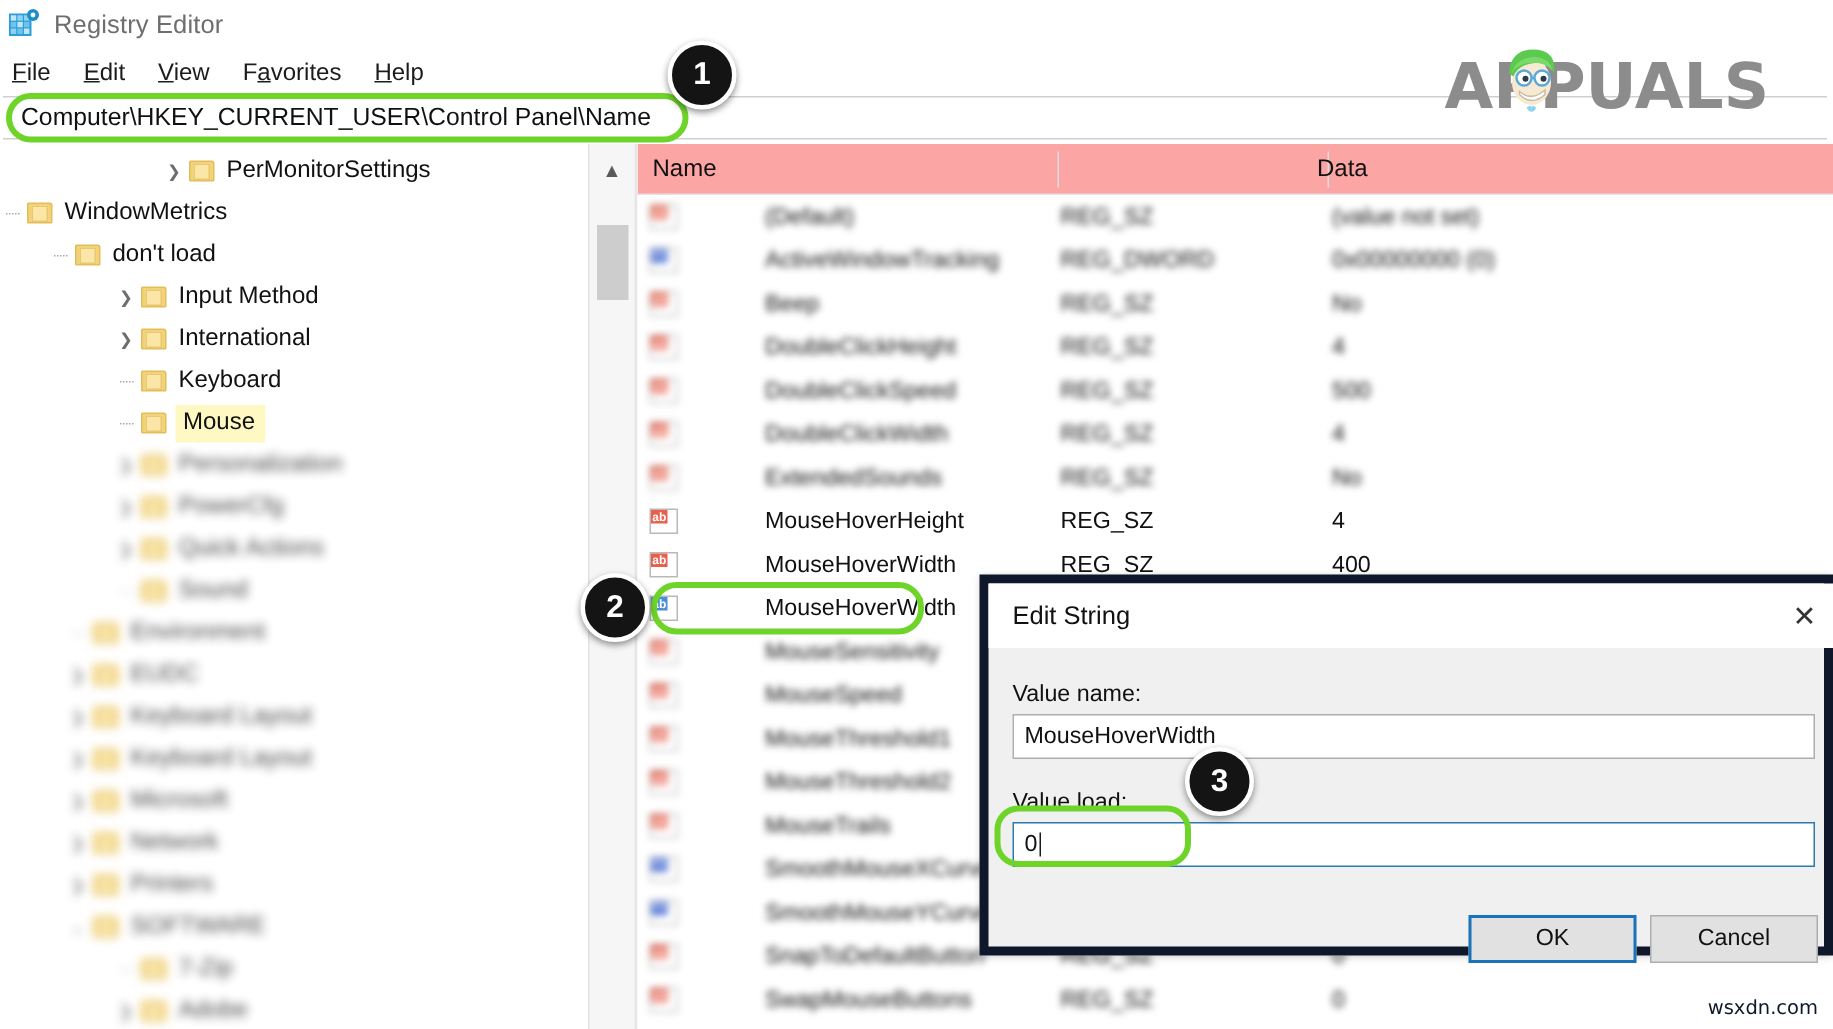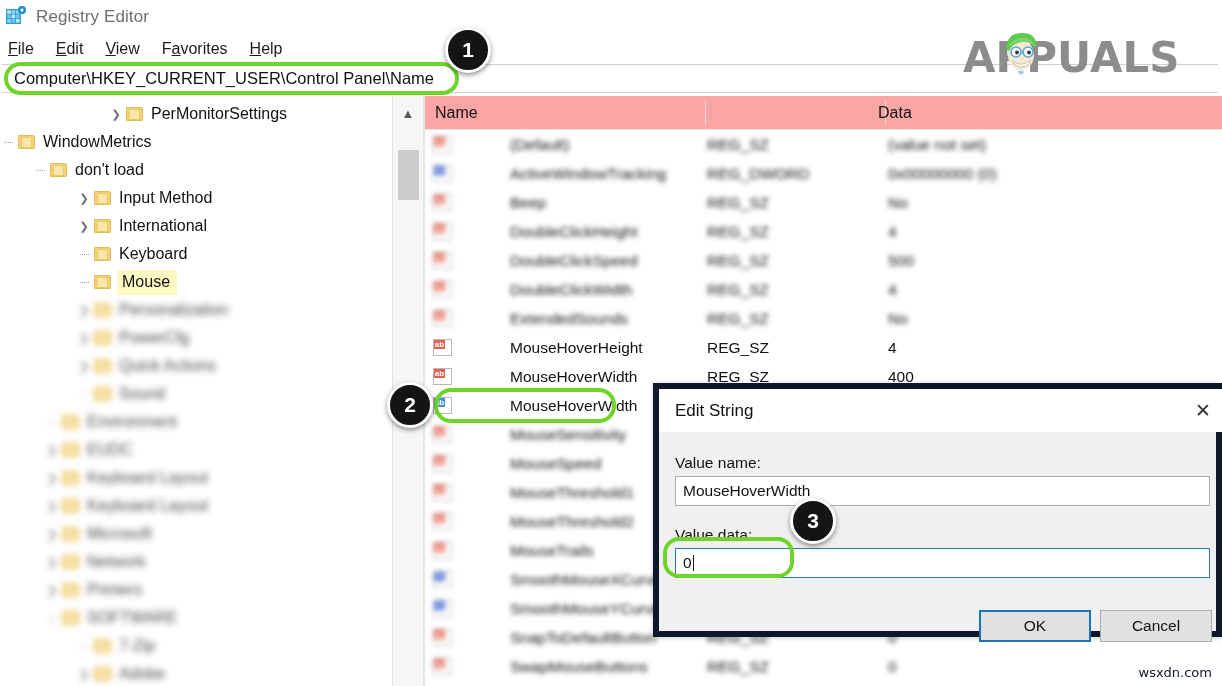--- a/index.html
+++ b/index.html
@@ -703,21 +703,21 @@
   </div>
 
   <div class="dialog">
     <div class="dlg-title">
       <div class="dlg-title-text">Edit String</div>
       <div class="dlg-close">✕</div>
     </div>
     <div class="dlg-body">
       <div class="dlg-label" style="left:16px;top:22px">Value name:</div>
       <div class="dlg-input" style="left:16px;top:44px;width:535px;height:30px">MouseHoverWidth</div>
-      <div class="dlg-label" style="left:16px;top:94px">Value data:</div>
+      <div class="dlg-label" style="left:16px;top:94px">Value load:</div>
       <div class="dlg-input focused" style="left:16px;top:116px;width:535px;height:30px">
           <span>0</span>
           <span class="caret"></span>
         </div>
       <div class="dlg-btn default" style="left:320px;top:178px">OK</div>
       <div class="dlg-btn" style="left:441px;top:178px">Cancel</div>
     </div>
   </div>
 
   <div class="hl" style="left:4px;top:62px;width:455px;height:33px;border-radius:17px"></div>

